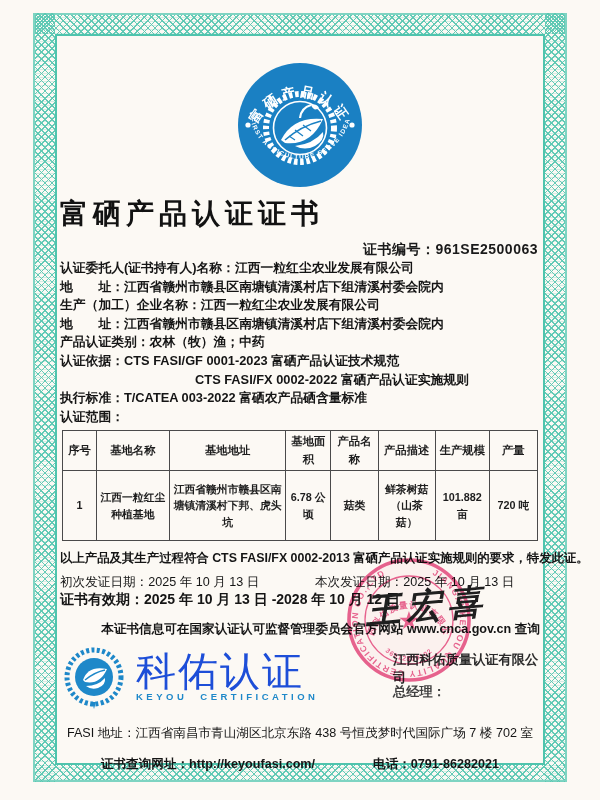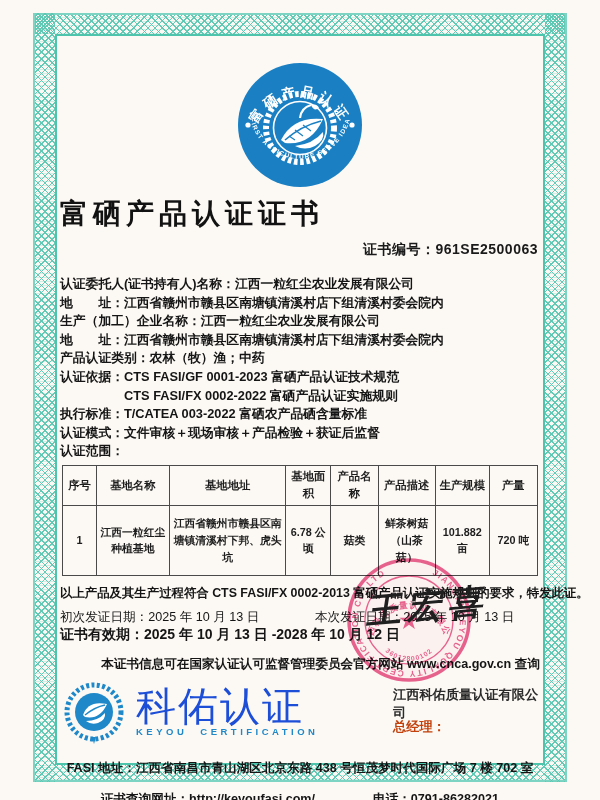--- a/index.html
+++ b/index.html
@@ -31,25 +31,25 @@
   .emblem-wrap { text-align:center; margin-top:22px; height:126px; }
   .emblem-svg { width:126px; height:126px; }
 
   
   .title { font-size:28px; font-weight:900; color:#121212;
            letter-spacing:5px; margin-top:7px; font-family:"Liberation Sans","DejaVu Sans",sans-serif; }
   .certno { text-align:right; font-size:14px; font-weight:700; color:#1a1a1a;
             margin-top:8px; letter-spacing:.5px; padding-right:2px; }
 
   
-  .fields { margin-top:16px; }
+  .fields { margin-top:0; }
   .field-line { font-size:12.8px; line-height:18.6px; font-weight:700; color:#151515;
                 white-space:nowrap; }
   .field-line .lbl { font-weight:700; }
-  .field-line.cont { padding-left:64px; }
+  .field-line.cont { padding-left:64px;text-align:center; }
 
   
   table.scope { width:99%; margin:4px auto 0 auto; border-collapse:collapse; table-layout:fixed; }
   table.scope th, table.scope td {
     border:1px solid #4a4a4a; text-align:center; vertical-align:middle;
     font-size:10.8px; color:#1d1d1d; padding:2px 1px; line-height:1.55;
   }
   table.scope th { font-weight:700; height:22px; font-size:11.3px; }
   table.scope td { height:70px; font-weight:600; }
 
@@ -60,29 +60,29 @@
   .query-note { text-align:right; margin-top:12px; font-size:12.6px; font-weight:700; color:#151515; }
 
   
   .footer { position:relative; height:62px; margin-top:9px; }
   .keyou { position:absolute; left:2px; top:0; display:flex; align-items:center; }
   .keyou-emblem { width:64px; height:64px; }
   .keyou-text { margin-left:10px; }
   .keyou-cn { font-size:40px; font-weight:400; color:#1d4ed8; letter-spacing:2px; line-height:34px; }
   .keyou-en { font-size:9.5px; font-weight:700; color:#1e88c9; letter-spacing:3.5px; margin-top:3px; }
   .issuer-company { position:absolute; left:333px; top:4px; font-size:13.2px; font-weight:700; color:#2a2a2a; }
-  .manager-line { position:absolute; left:333px; top:36px; font-size:13.2px; font-weight:700; color:#c2410c; }
+  .manager-line { position:absolute; left:333px; top:36px; font-size:13.2px; font-weight:700; color:#404040; }
 
   .seal { position:absolute; left:346px; top:557px; width:126px; height:126px;
           opacity:.85; mix-blend-mode:multiply; pointer-events:none; }
   .signature { position:absolute; left:365px; top:583px; font-family:"DejaVu Serif","Liberation Serif",serif;
                font-style:italic; font-weight:700; font-size:35px; color:#1f1f1f;
                transform:rotate(-5deg); letter-spacing:6px; white-space:nowrap; }
 
-  .fasi-line { text-align:center; margin-top:16px; font-size:12.6px; font-weight:700; color:#151515; }
+  .fasi-line { text-align:center; margin-top:16px; font-size:12.6px; font-weight:400; color:#151515; }
   .site-line { display:flex; justify-content:center; gap:58px; margin-top:14px;
                font-size:12.6px; font-weight:700; color:#151515; }
 
   svg text { font-family:"Liberation Sans","DejaVu Sans",sans-serif; }
 </style>
 </head>
 <body>
 
 <div class="page">
 
@@ -133,21 +133,20 @@
 
     <div class="fields">
       <div class="field-line"><span class="lbl">认证委托人(证书持有人)名称：</span><span>江西一粒红尘农业发展有限公司</span></div>
       <div class="field-line"><span class="lbl">地　　址：</span><span>江西省赣州市赣县区南塘镇清溪村店下组清溪村委会院内</span></div>
       <div class="field-line"><span class="lbl">生产（加工）企业名称：</span><span>江西一粒红尘农业发展有限公司</span></div>
       <div class="field-line"><span class="lbl">地　　址：</span><span>江西省赣州市赣县区南塘镇清溪村店下组清溪村委会院内</span></div>
       <div class="field-line"><span class="lbl">产品认证类别：</span><span>农林（牧）渔；中药</span></div>
       <div class="field-line"><span class="lbl">认证依据：</span><span>CTS FASI/GF 0001-2023 富硒产品认证技术规范</span></div>
       <div class="field-line cont"><span>CTS FASI/FX 0002-2022 富硒产品认证实施规则</span></div>
       <div class="field-line"><span class="lbl">执行标准：</span><span>T/CATEA 003-2022 富硒农产品硒含量标准</span></div>
-      <div class="field-line"><span class="lbl">认证模式：</span><span>文件审核＋现场审核＋产品检验＋获证后监督</span></div>
       <div class="field-line"><span class="lbl">认证范围：</span></div>
     </div>
 
     <table class="scope">
       <colgroup>
         <col style="width:7%">
           <col style="width:15.5%">
           <col style="width:24.5%">
           <col style="width:9.5%">
         <col style="width:10%">

